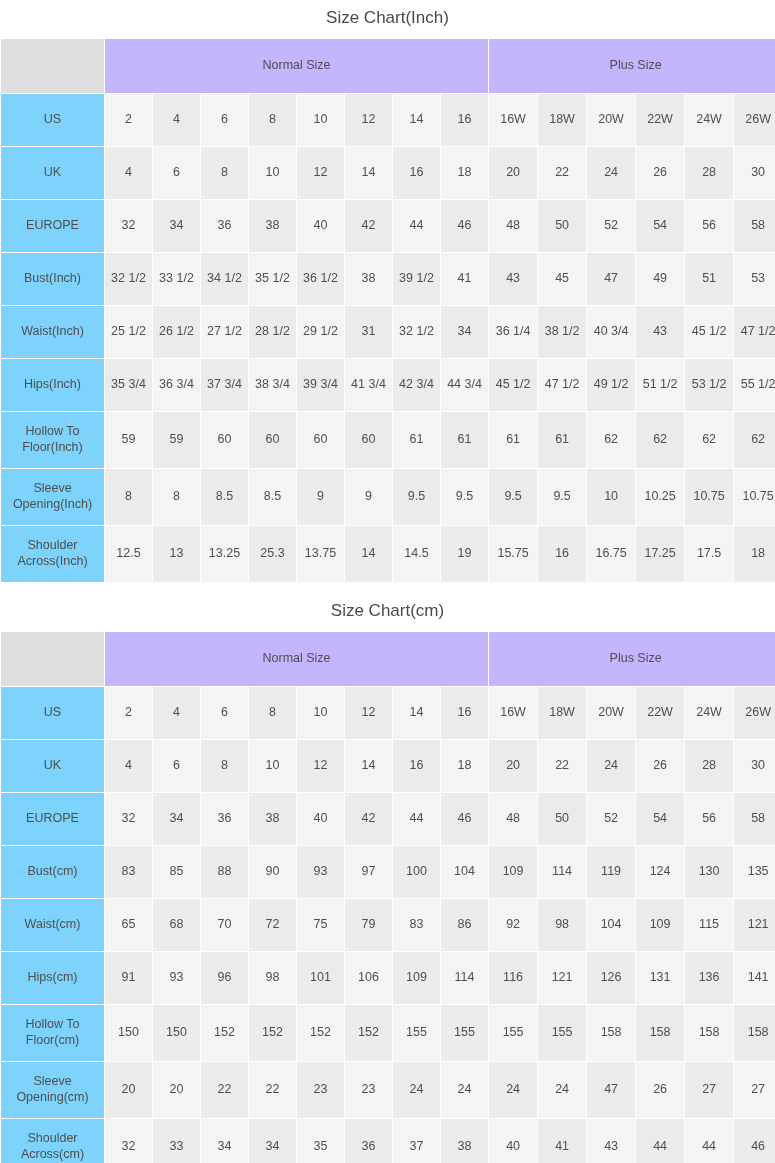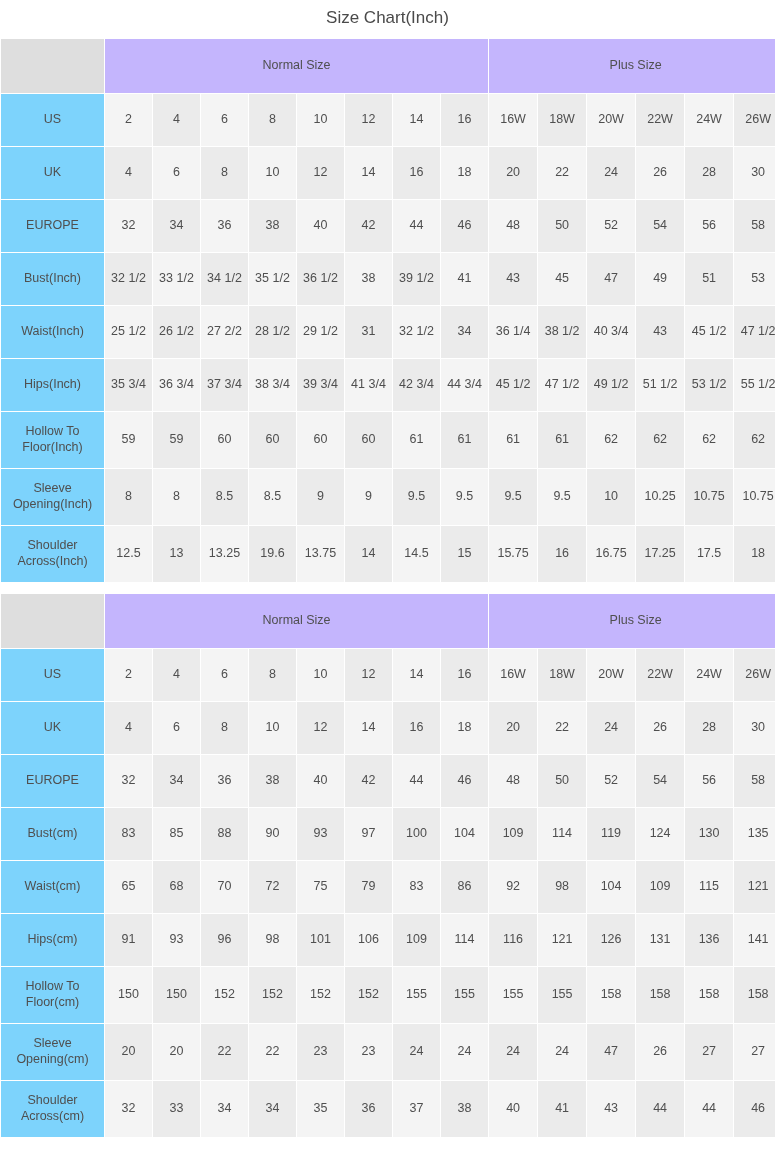--- a/index.html
+++ b/index.html
@@ -170,21 +170,21 @@
             <td class="cell-a">45</td>
             <td class="cell-b">47</td>
             <td class="cell-a">49</td>
             <td class="cell-b">51</td>
             <td class="cell-a">53</td>
           </tr>
           <tr class="r-data">
             <td class="rowhead">Waist(Inch)</td>
             <td class="cell-a">25 1/2</td>
             <td class="cell-b">26 1/2</td>
-            <td class="cell-a">27 2/2</td>
+            <td class="cell-a">27 1/2</td>
             <td class="cell-b">28 1/2</td>
             <td class="cell-a">29 1/2</td>
             <td class="cell-b">31</td>
             <td class="cell-a">32 1/2</td>
             <td class="cell-b">34</td>
             <td class="cell-a">36 1/4</td>
             <td class="cell-b">38 1/2</td>
             <td class="cell-a">40 3/4</td>
             <td class="cell-b">43</td>
             <td class="cell-a">45 1/2</td>
@@ -239,35 +239,38 @@
             <td class="cell-b">10</td>
             <td class="cell-a">10.25</td>
             <td class="cell-b">10.75</td>
             <td class="cell-a">10.75</td>
           </tr>
           <tr class="r-tall">
             <td class="rowhead">Shoulder Across(Inch)</td>
             <td class="cell-a">12.5</td>
             <td class="cell-b">13</td>
             <td class="cell-a">13.25</td>
-            <td class="cell-b">19.6</td>
+            <td class="cell-b">25.3</td>
             <td class="cell-a">13.75</td>
             <td class="cell-b">14</td>
             <td class="cell-a">14.5</td>
-            <td class="cell-b">15</td>
+            <td class="cell-b">19</td>
             <td class="cell-a">15.75</td>
             <td class="cell-b">16</td>
             <td class="cell-a">16.75</td>
             <td class="cell-b">17.25</td>
             <td class="cell-a">17.5</td>
             <td class="cell-b">18</td>
           </tr>
         </tbody>
       </table>
       <div class="spacer"></div>
+      <div class="title-band">
+        <div class="chart-title">Size Chart(cm)</div>
+      </div>
       <table class="size-table">
         <colgroup>
           <col style="width: 104px;">
           <col style="width: 48px;">
           <col style="width: 48px;">
           <col style="width: 48px;">
           <col style="width: 48px;">
           <col style="width: 48px;">
           <col style="width: 48px;">
           <col style="width: 48px;">

